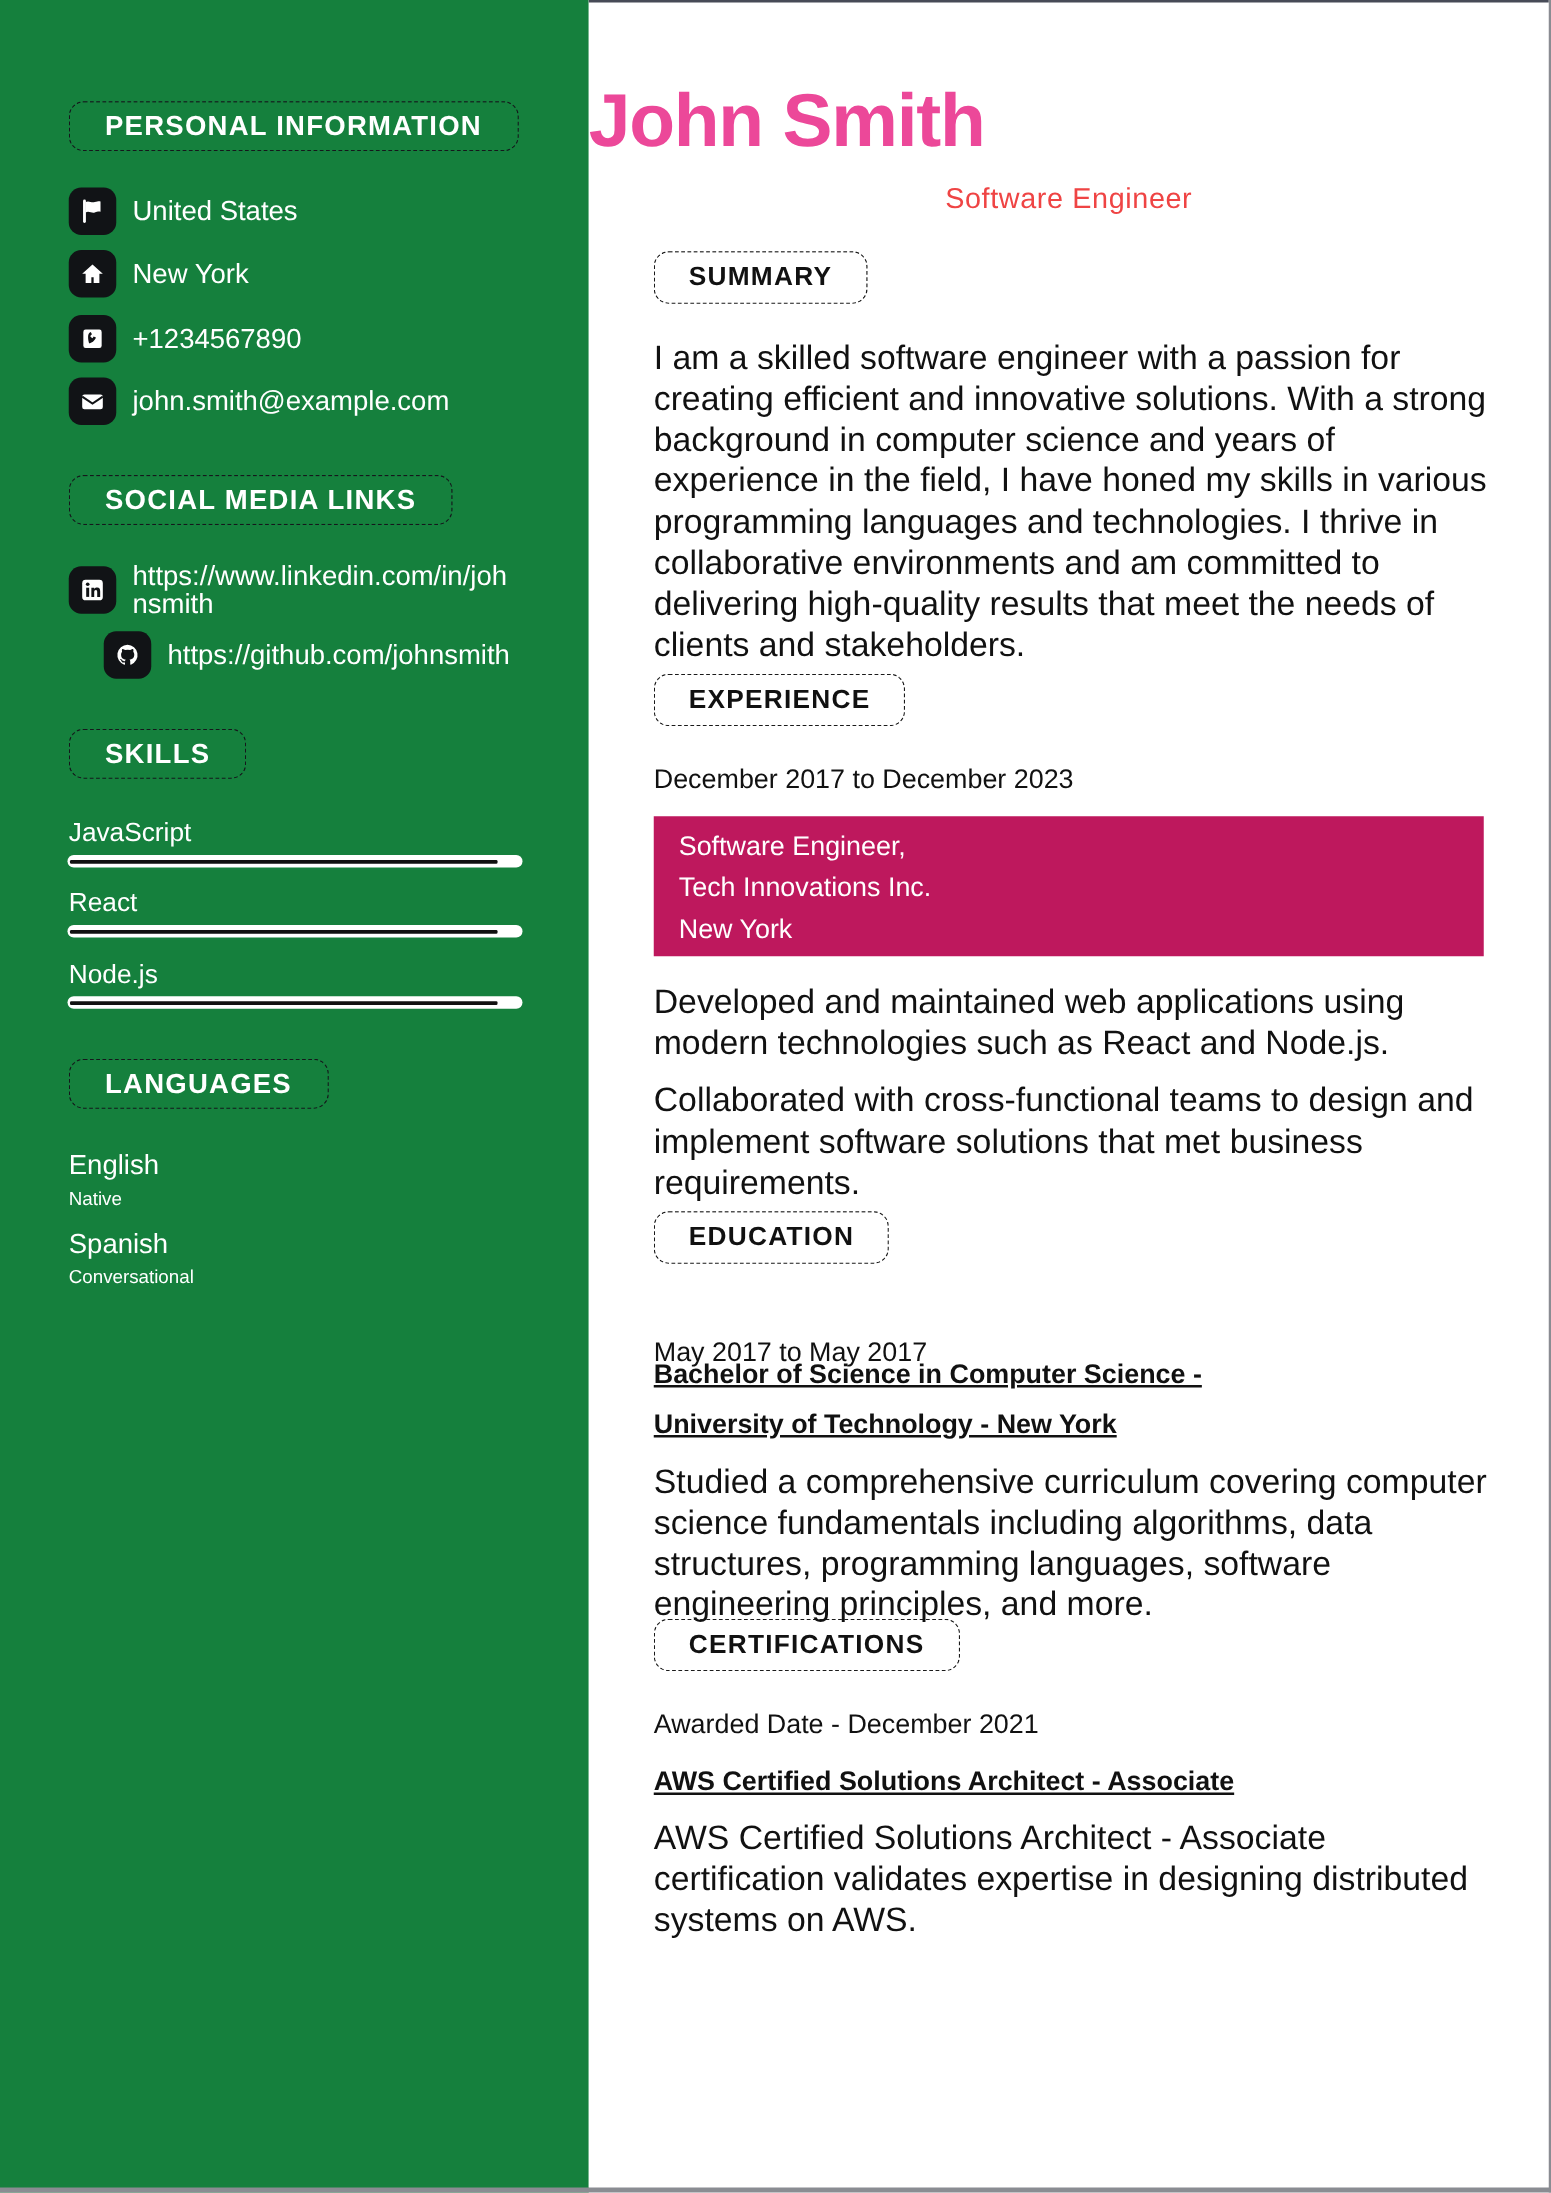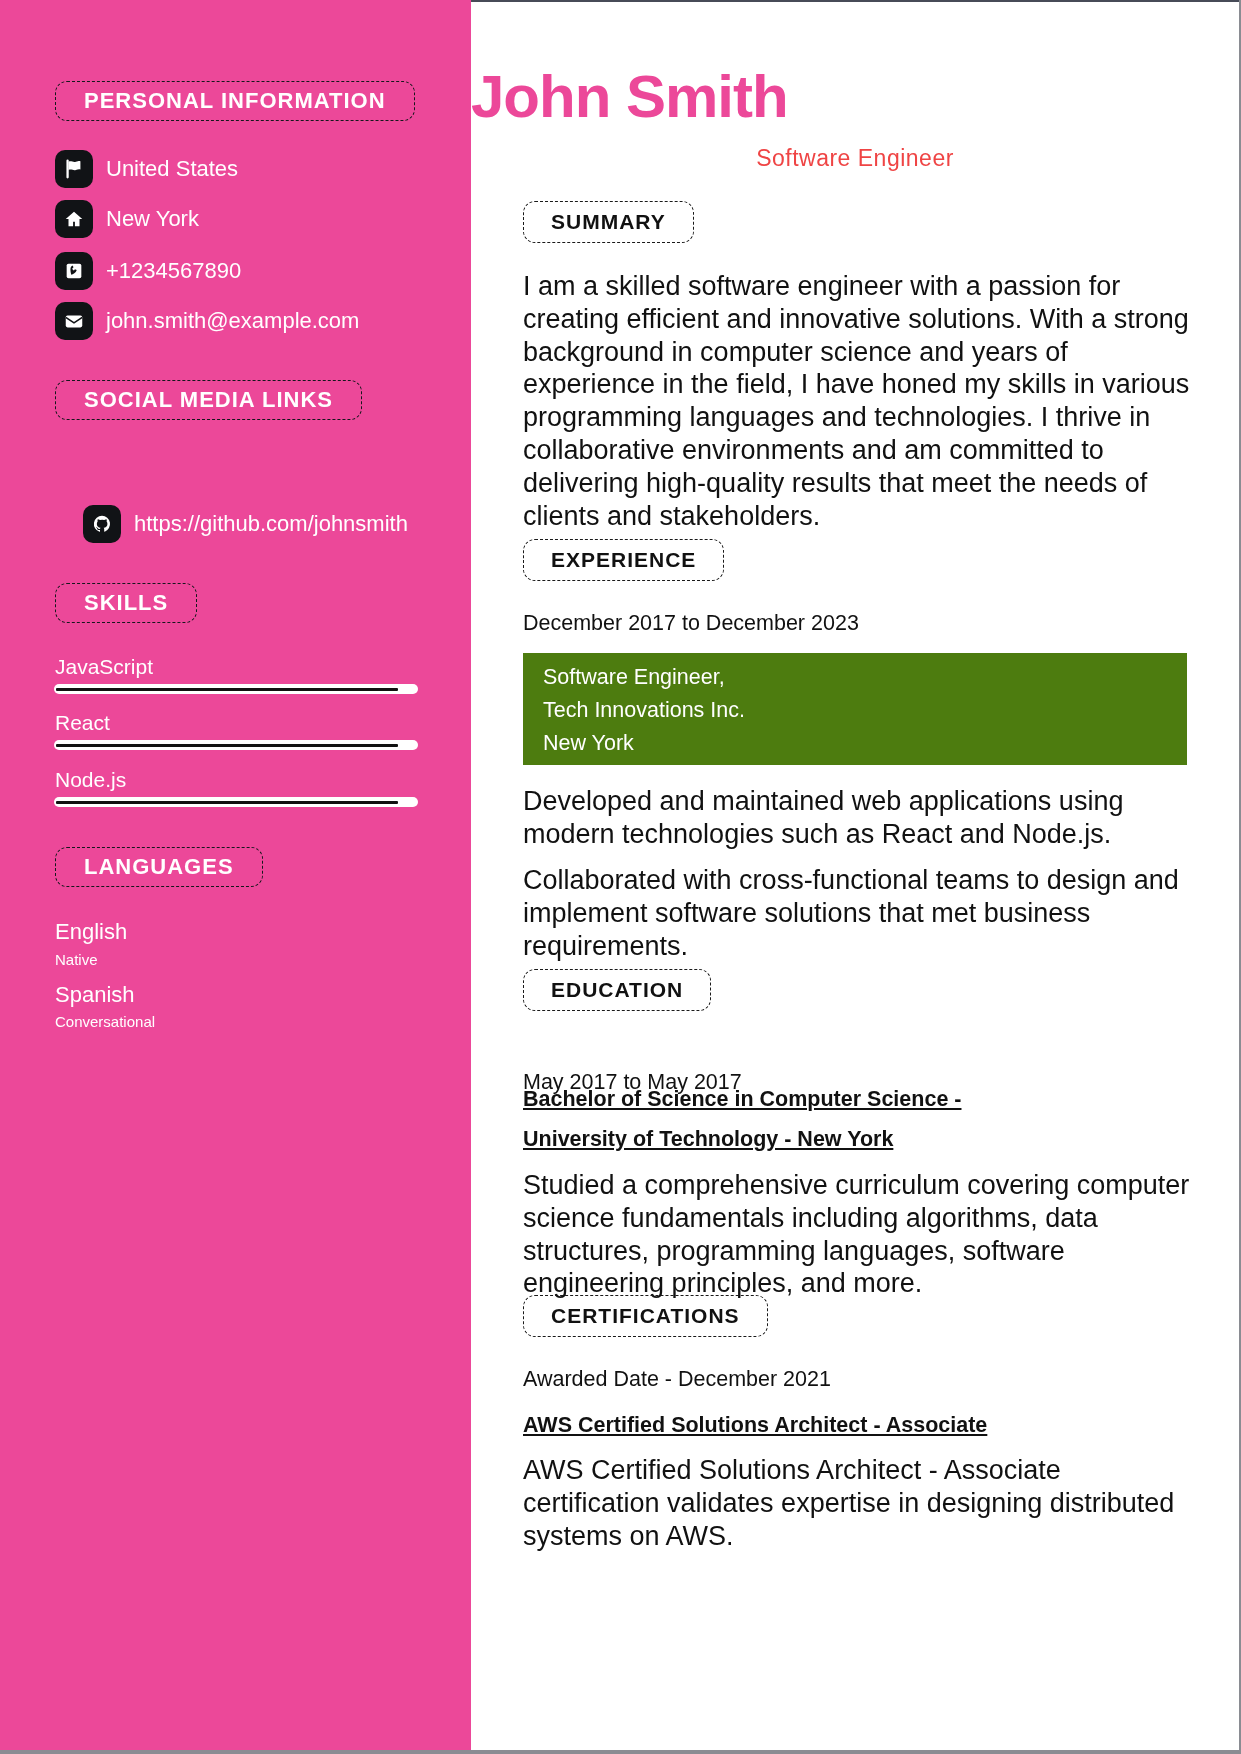--- a/index.html
+++ b/index.html
@@ -1,17 +1,17 @@
 <!DOCTYPE html>
 <html><head>
 <meta charset="utf-8">
 <style>
   html, body { margin:0; padding:0; }
   body { width:1241px; height:1754px; position:relative; overflow:hidden; background:#ffffff; font-family:"Liberation Sans", sans-serif; }
-  .sidebar { position:absolute; left:0; top:0; width:471px; height:1754px; background:#ec4899; color:#ffffff; }
+  .sidebar { position:absolute; left:0; top:0; width:471px; height:1754px; background:#15803d; color:#ffffff; }
   .main { position:absolute; left:471px; top:0; width:768px; height:1750px; background:#ffffff; border-top:2px solid #474b57; box-sizing:border-box; }
   .right-edge { position:absolute; left:1239px; top:0; width:2px; height:1754px; background:#8a8c92; }
   .bottom-edge { position:absolute; left:0; top:1750px; width:1241px; height:4px; background:#8a8c92; }
 
   .s-head { position:absolute; left:55px; height:40px; border:1.5px dashed #15171c; border-radius:12px; box-sizing:border-box; display:flex; align-items:center; padding:0 28px; font-weight:bold; font-size:22px; letter-spacing:1px; color:#ffffff; white-space:nowrap; }
   .m-head { position:absolute; left:523px; height:42px; border:1.5px dashed #1a1a1a; border-radius:12px; box-sizing:border-box; display:flex; align-items:center; padding:0 27px; font-weight:bold; font-size:21px; letter-spacing:1px; color:#111111; white-space:nowrap; }
 
   .contact { position:absolute; left:55px; display:flex; align-items:center; }
   .ibox { width:38px; height:38px; border-radius:10px; background:#111316; display:flex; align-items:center; justify-content:center; flex-shrink:0; }
   .ibox svg { width:22px; height:22px; }
@@ -25,21 +25,21 @@
   .lang-name { position:absolute; left:55px; font-size:22px; color:#ffffff; }
   .lang-level { position:absolute; left:55px; font-size:15px; color:#ffffff; }
 
   .name { position:absolute; left:471px; width:768px; top:62px; text-align:left; font-size:60px; font-weight:bold; color:#ec4899; letter-spacing:-1px; }
   .title { position:absolute; left:471px; width:768px; top:145px; text-align:center; font-size:23px; color:#ef4444; letter-spacing:0.5px; }
 
   .para { position:absolute; left:523px; width:670px; font-size:27px; line-height:32.8px; color:#111111; margin:0; }
   .line { position:absolute; left:523px; font-size:21.5px; color:#111111; white-space:nowrap; }
   .bold { font-weight:bold;text-decoration:underline; }
 
-  .exp-box { position:absolute; left:523px; top:653px; width:664px; height:112px; background:#4d7c0f; color:#ffffff; box-sizing:border-box; padding:8px 20px; font-size:21.5px; line-height:32.8px; }
+  .exp-box { position:absolute; left:523px; top:653px; width:664px; height:112px; background:#be185d; color:#ffffff; box-sizing:border-box; padding:8px 20px; font-size:21.5px; line-height:32.8px; }
   .exp-box div { white-space:nowrap; }
 </style>
 </head>
 <body>
 
 <div class="sidebar">
   <div class="s-head" style="top:81px;">PERSONAL INFORMATION</div>
 
   <div class="contact" style="top:150px;">
     <span class="ibox">
@@ -75,20 +75,31 @@
       <svg viewBox="0 0 24 24">
           <rect x="3" y="6" width="18" height="13" rx="2" fill="#fff"></rect>
           <path d="M3 8l9 6 9-6" stroke="#111316" stroke-width="1.8" fill="none"></path>
         </svg>
     </span>
     <span class="ctext">john.smith@example.com</span>
   </div>
 
   <div class="s-head" style="top:380px;">SOCIAL MEDIA LINKS</div>
 
+  <div class="contact" style="top:450px;">
+    <span class="ibox">
+      <svg viewBox="0 0 24 24">
+          <rect x="3" y="3" width="18" height="18" rx="3" fill="#fff"></rect>
+          <rect x="6.5" y="10" width="2.6" height="8" fill="#111316"></rect>
+          <circle cx="7.8" cy="7" r="1.6" fill="#111316"></circle>
+          <path d="M11 10h2.5v1.2c0.6-1 1.6-1.4 2.6-1.4 2 0 2.6 1.4 2.6 3.4V18h-2.6v-4.2c0-1-0.3-1.7-1.2-1.7s-1.4 0.7-1.4 1.7V18H11z" fill="#111316"></path>
+        </svg>
+    </span>
+    <span class="ctext wrap">https://www.linkedin.com/in/johnsmith</span>
+  </div>
 
   <div class="contact" style="top:505px;margin-left:28px;">
     <span class="ibox">
       <svg viewBox="0 0 24 24">
           <path d="M12 3a9 9 0 0 0-2.8 17.5c0.5 0.1 0.6-0.2 0.6-0.4v-1.6c-2.5 0.5-3-1.1-3-1.1-0.4-1-1-1.3-1-1.3-0.8-0.6 0.1-0.6 0.1-0.6 0.9 0.1 1.4 0.9 1.4 0.9 0.8 1.4 2.1 1 2.6 0.8 0.1-0.6 0.3-1 0.6-1.2-2-0.2-4.1-1-4.1-4.4 0-1 0.3-1.8 0.9-2.4-0.1-0.2-0.4-1.1 0.1-2.4 0 0 0.8-0.2 2.5 0.9a8.6 8.6 0 0 1 4.5 0c1.7-1.1 2.5-0.9 2.5-0.9 0.5 1.3 0.2 2.2 0.1 2.4 0.6 0.6 0.9 1.4 0.9 2.4 0 3.4-2.1 4.2-4.1 4.4 0.3 0.3 0.6 0.8 0.6 1.6v2.4c0 0.2 0.2 0.5 0.6 0.4A9 9 0 0 0 12 3z" fill="#fff"></path>
         </svg>
     </span>
     <span class="ctext">https://github.com/johnsmith</span>
   </div>
 

